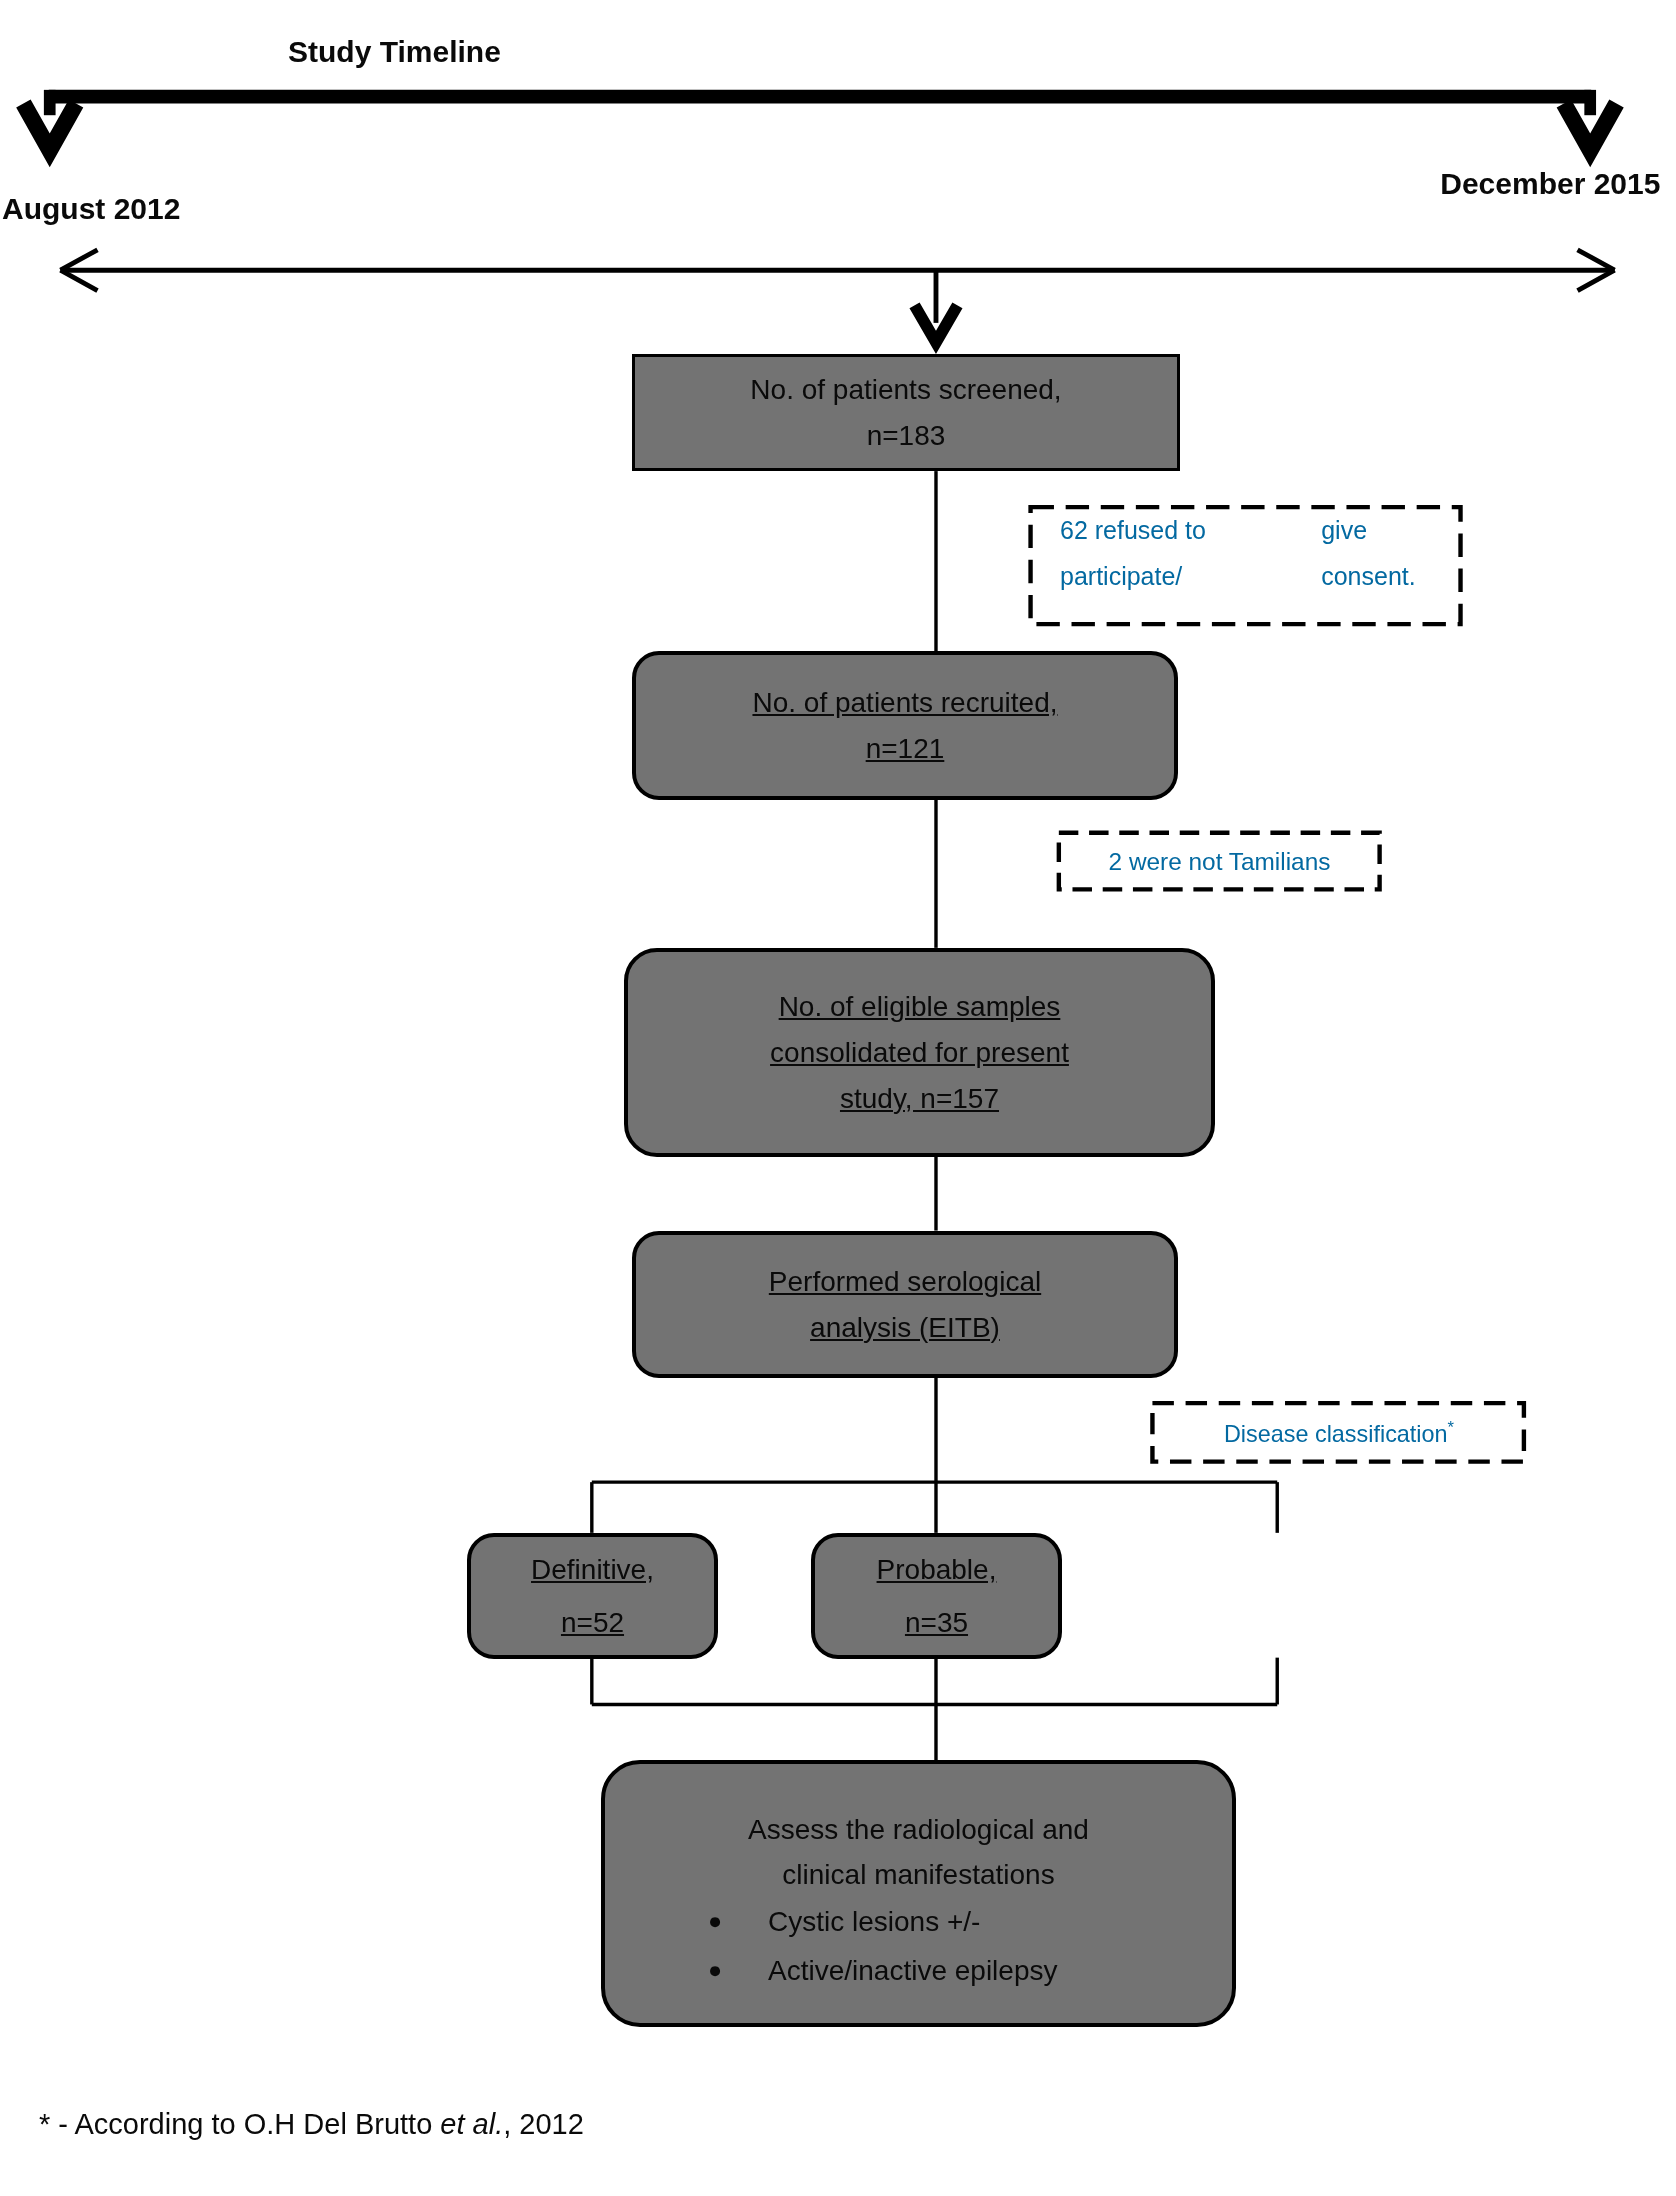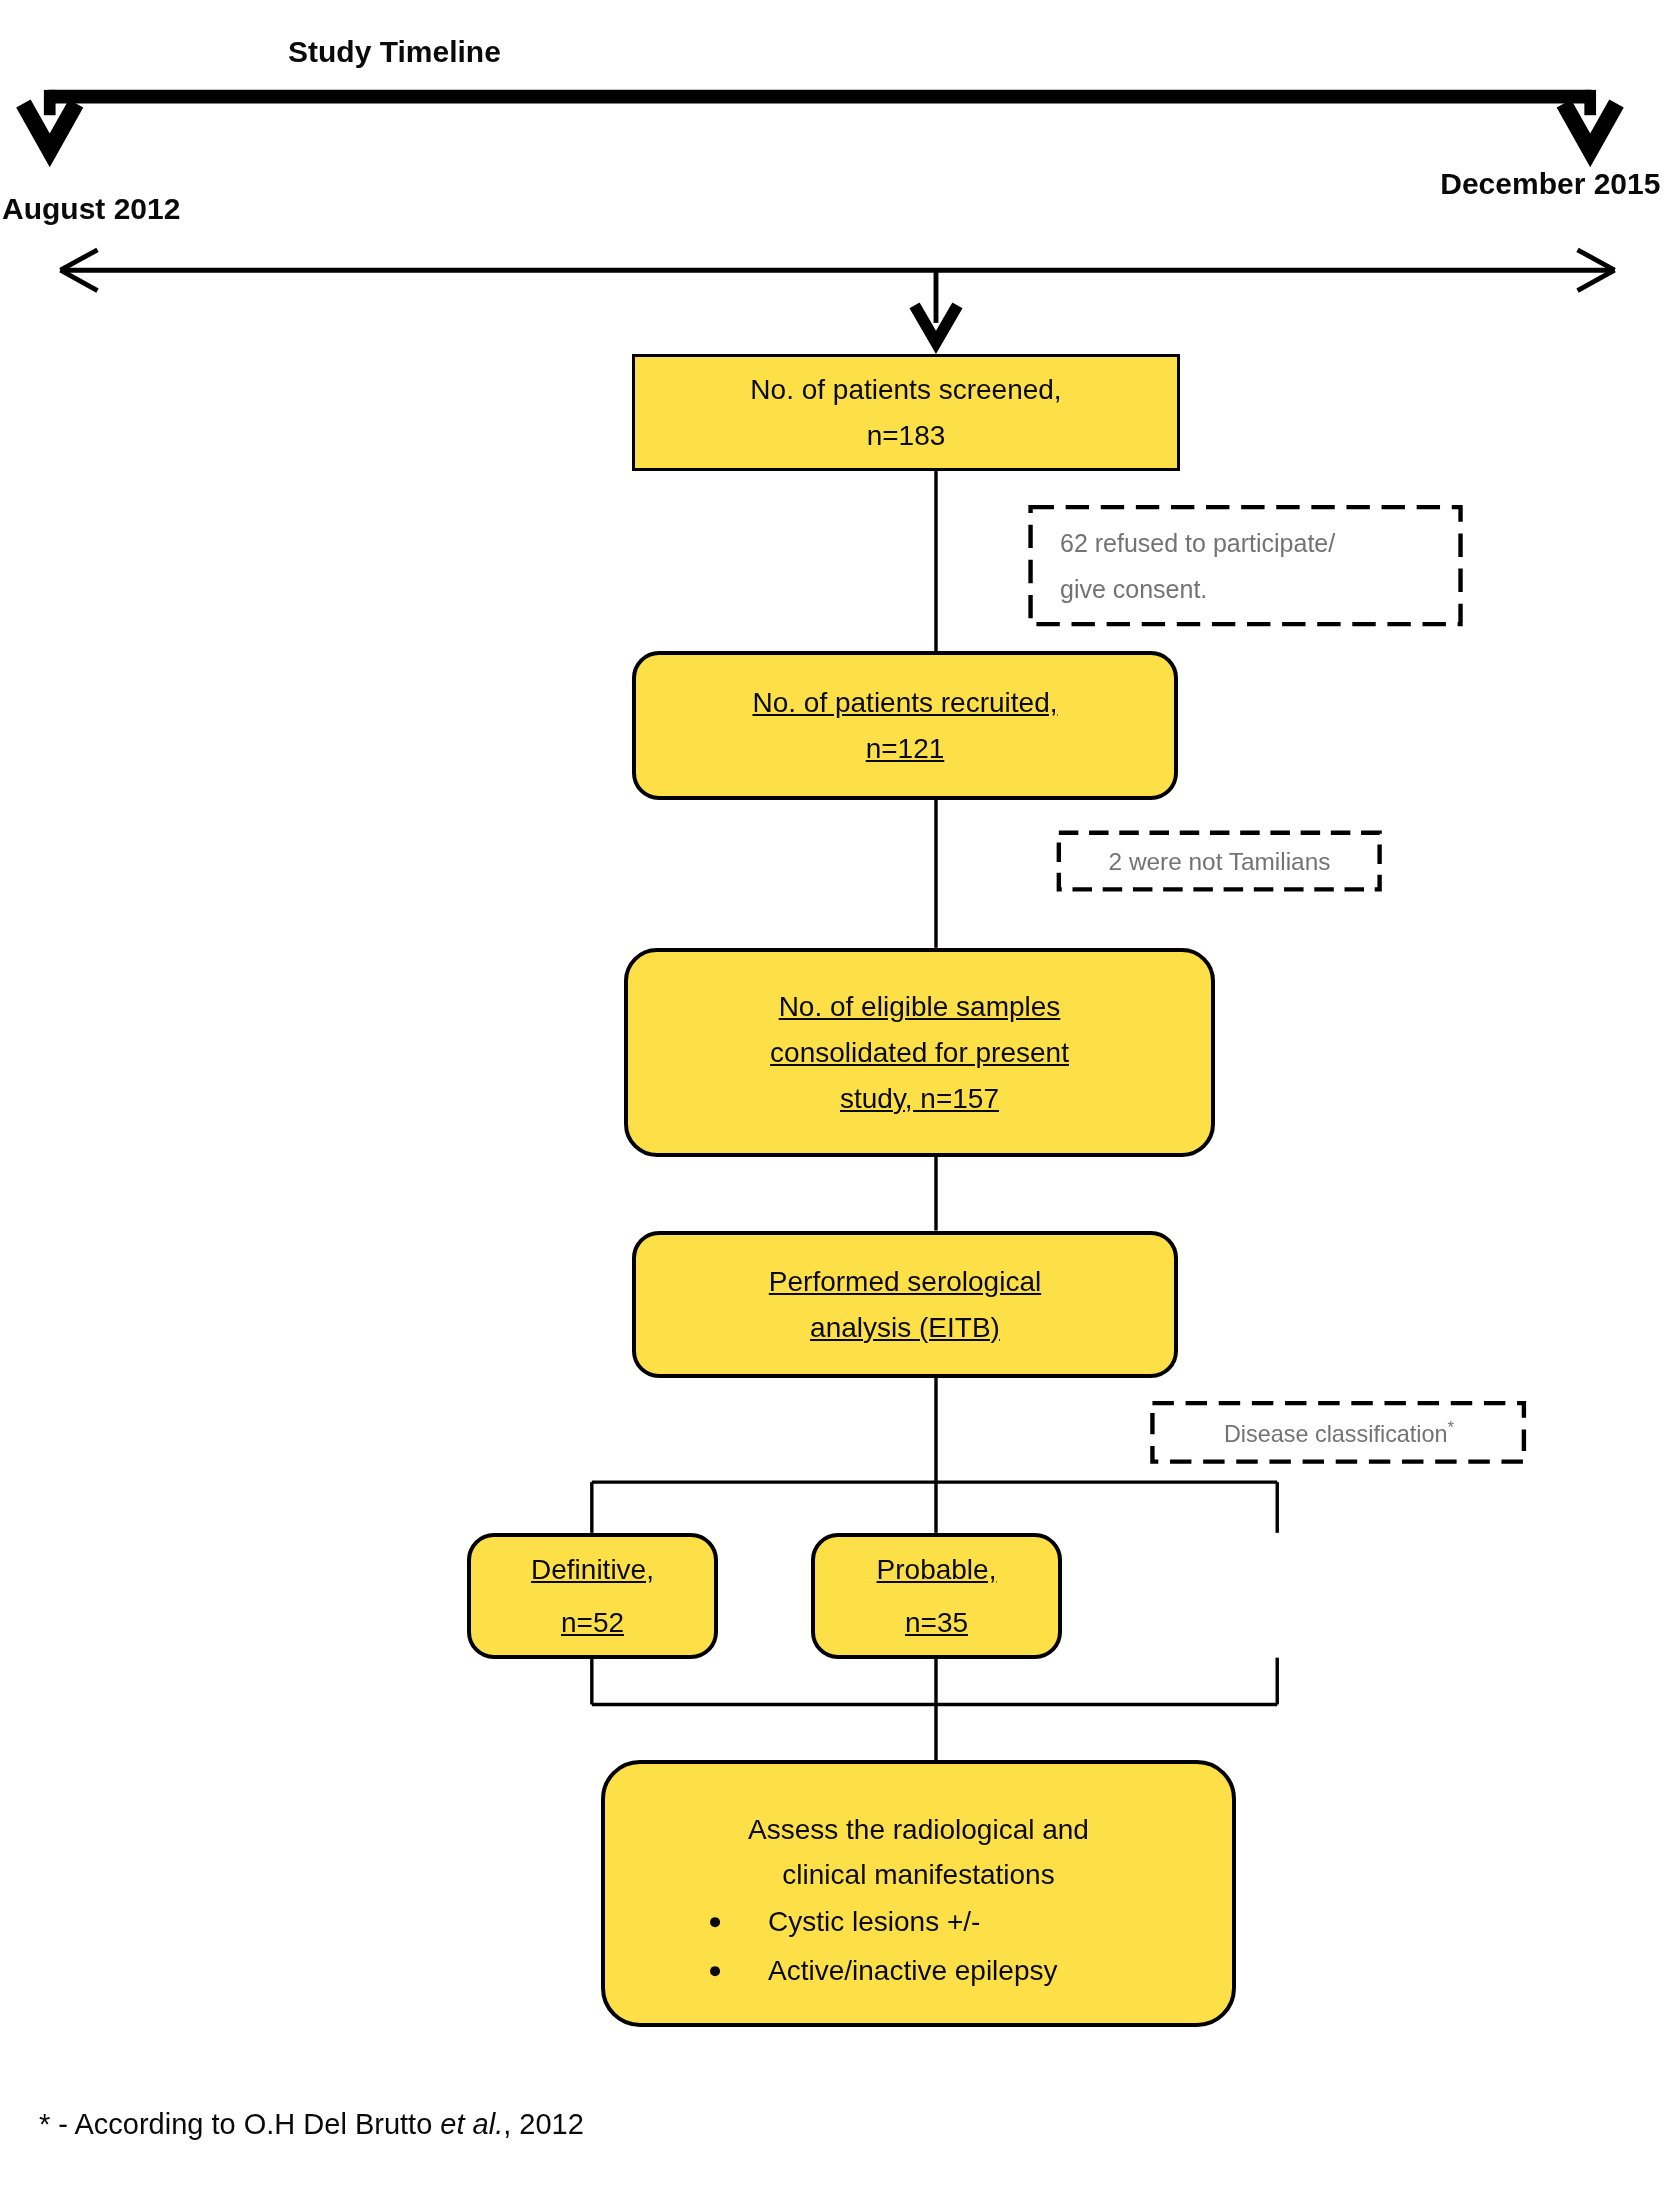--- a/index.html
+++ b/index.html
@@ -13,42 +13,42 @@
     overflow: hidden;
   }
   #wires { position: absolute; left: 0; top: 0; width: 1676px; height: 2196px; }
 
   .label { position: absolute; white-space: nowrap; }
   .tl-title { font-size: 30px; font-weight: bold; }
   .tl-date  { font-size: 30px; font-weight: bold; }
 
   .box {
     position: absolute;
-    background: #fde047;
+    background: #737373;
     border: 3.9px solid #000000;
     box-sizing: border-box;
     display: flex;
     flex-direction: column;
     align-items: center;
     justify-content: center;
     text-align: center;
     font-size: 28px;
     line-height: 46px;
     color: #0a0a0a;
   }
   .rounded { border-radius: 27px; border-width: 4.9px; text-decoration: underline; }
   .biground { border-radius: 39px; border-width: 4.9px; }
 
   .note {
     position: absolute;
     box-sizing: border-box;
     display: flex;
-    flex-direction: column;
+    flex-direction: row;
     justify-content: center;
-    color: #737373;
+    color: #0369a1;
     background: transparent;
   }
   .note.left { align-items: flex-start; text-align: left; }
   .note.center { align-items: center; text-align: center; }
 
   #note-refused { font-size: 25px; line-height: 46px; padding-left: 29px; }
   #note-tamilians { font-size: 24.4px; }
   #note-classification { font-size: 23.4px; }
   #note-classification sup { font-size: 16.6px; }
 

